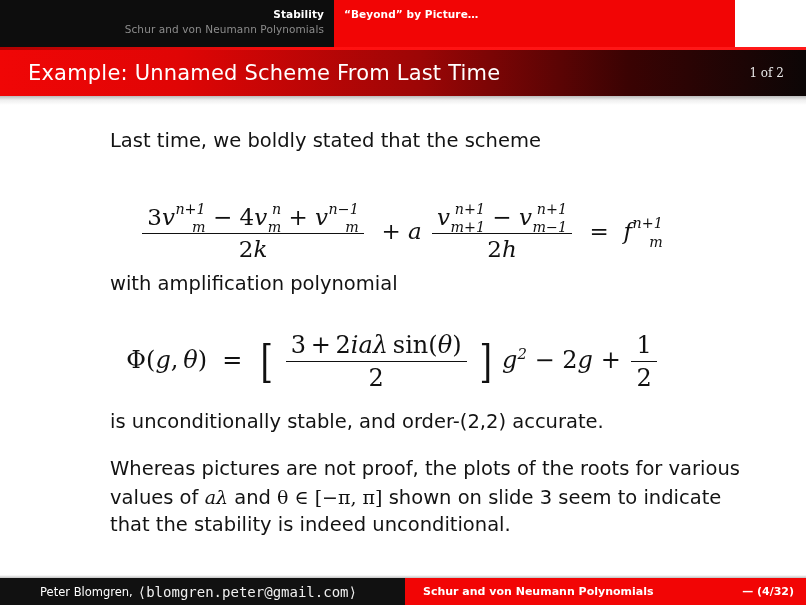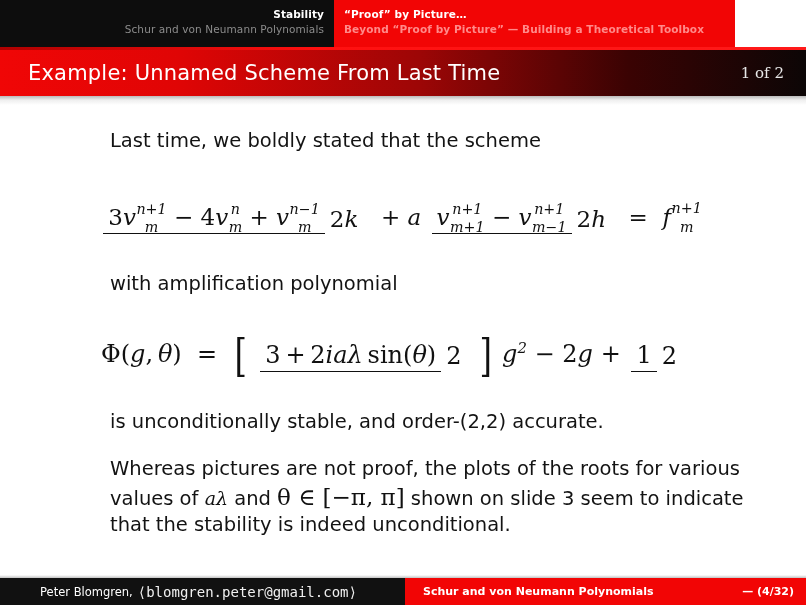--- a/index.html
+++ b/index.html
@@ -75,21 +75,21 @@
   #slide-title {
     color: #ffffff;
     font-family: "DejaVu Sans", sans-serif;
     font-size: 21px;
     letter-spacing: .2px;
     white-space: nowrap;
   }
   #slide-counter {
     color: #e8e8e8;
     font-family: "DejaVu Serif", serif;
-    font-size: 15px;
+    font-size: 12px;
     white-space: nowrap;
   }
   #titlebar-shadow {
     position: absolute;
     left: 0; top: 96px;
     width: 806px; height: 9px;
     background: linear-gradient(to bottom, rgba(130,130,130,.55) 0%, rgba(190,190,190,.25) 45%, rgba(255,255,255,0) 100%);
   }
 
   
@@ -112,21 +112,21 @@
 
   
   .math {
     font-family: "DejaVu Serif", serif;
     color: #111111;
   }
   .mi { font-style: italic; }
   .mup { font-style: normal; }
   .frac {
     display: inline-flex;
-    flex-direction: row;
+    flex-direction: column;
     align-items: center;
     vertical-align: middle;
     margin: 0 3px;
   }
   .frac .num {
     padding: 0 5px 1px 5px;
     border-bottom: 1.3px solid #111;
     line-height: 1.25;
   }
   .frac .den {
@@ -134,21 +134,21 @@
     line-height: 1.25;
   }
   sup.sm, sub.sm {
     font-size: 62%;
     font-style: italic;
   }
   sup.sm { vertical-align: super; }
   .vstack {
     display: inline-flex;
     flex-direction: column;
-    align-items: center;
+    align-items: flex-end;
     vertical-align: middle;
     line-height: .92;
     font-size: 62%;
     font-style: italic;
     margin-left: .5px;
   }
   .vstack .up   { position: relative; top: -.22em; }
   .vstack .down { position: relative; top: .15em; }
 
   #eq1 {
@@ -222,22 +222,21 @@
 </style>
 </head>
 <body>
 
 <div id="header">
   <div id="hdr-left" class="hdr-half">
     <div class="hdr-line active">Stability</div>
     <div class="hdr-line inactive">Schur and von Neumann Polynomials</div>
   </div>
   <div id="hdr-right" class="hdr-half">
-    <div class="hdr-line active">“Proof” by Picture…</div>
-    <div class="hdr-line inactive">Beyond “Proof by Picture” — Building a Theoretical Toolbox</div>
+    <div class="hdr-line active">“Beyond” by Picture…</div>
   </div>
 </div>
 <div id="hdr-underline"></div>
 
 <div id="titlebar">
   <div id="slide-title">Example: Unnamed Scheme From Last Time</div>
   <div id="slide-counter">1 of 2</div>
 </div>
 <div id="titlebar-shadow"></div>
 
@@ -311,21 +310,21 @@
         <span class="den"><span class="mup">2</span></span>
       </span>
     </span>
   </div>
 
   <div class="para" style="left:62px; top:303px;">is unconditionally stable, and order-(2,2) accurate.</div>
 
   <div class="para" style="left:62px; top:350px;">Whereas pictures are not proof, the plots of the roots for various</div>
 
   <div class="para" style="left:62px; top:378px;">
-    <span>values of </span><span class="math mi" style="font-size:19px;">aλ</span><span> and </span><span class="math" style="font-size:23px;">θ ∈ [−π, π]</span><span> shown on slide 3 seem to indicate</span>
+    <span>values of </span><span class="math mi" style="font-size:19px;">aλ</span><span> and </span><span class="math" style="font-size:19px;">θ ∈ [−π, π]</span><span> shown on slide 3 seem to indicate</span>
   </div>
 
   <div class="para" style="left:62px; top:406px;">that the stability is indeed unconditional.</div>
 
 </div>
 
 <div id="footer-topline"></div>
 <div id="footer">
   <div id="footer-left">
     <span id="footer-author">Peter Blomgren,</span>

